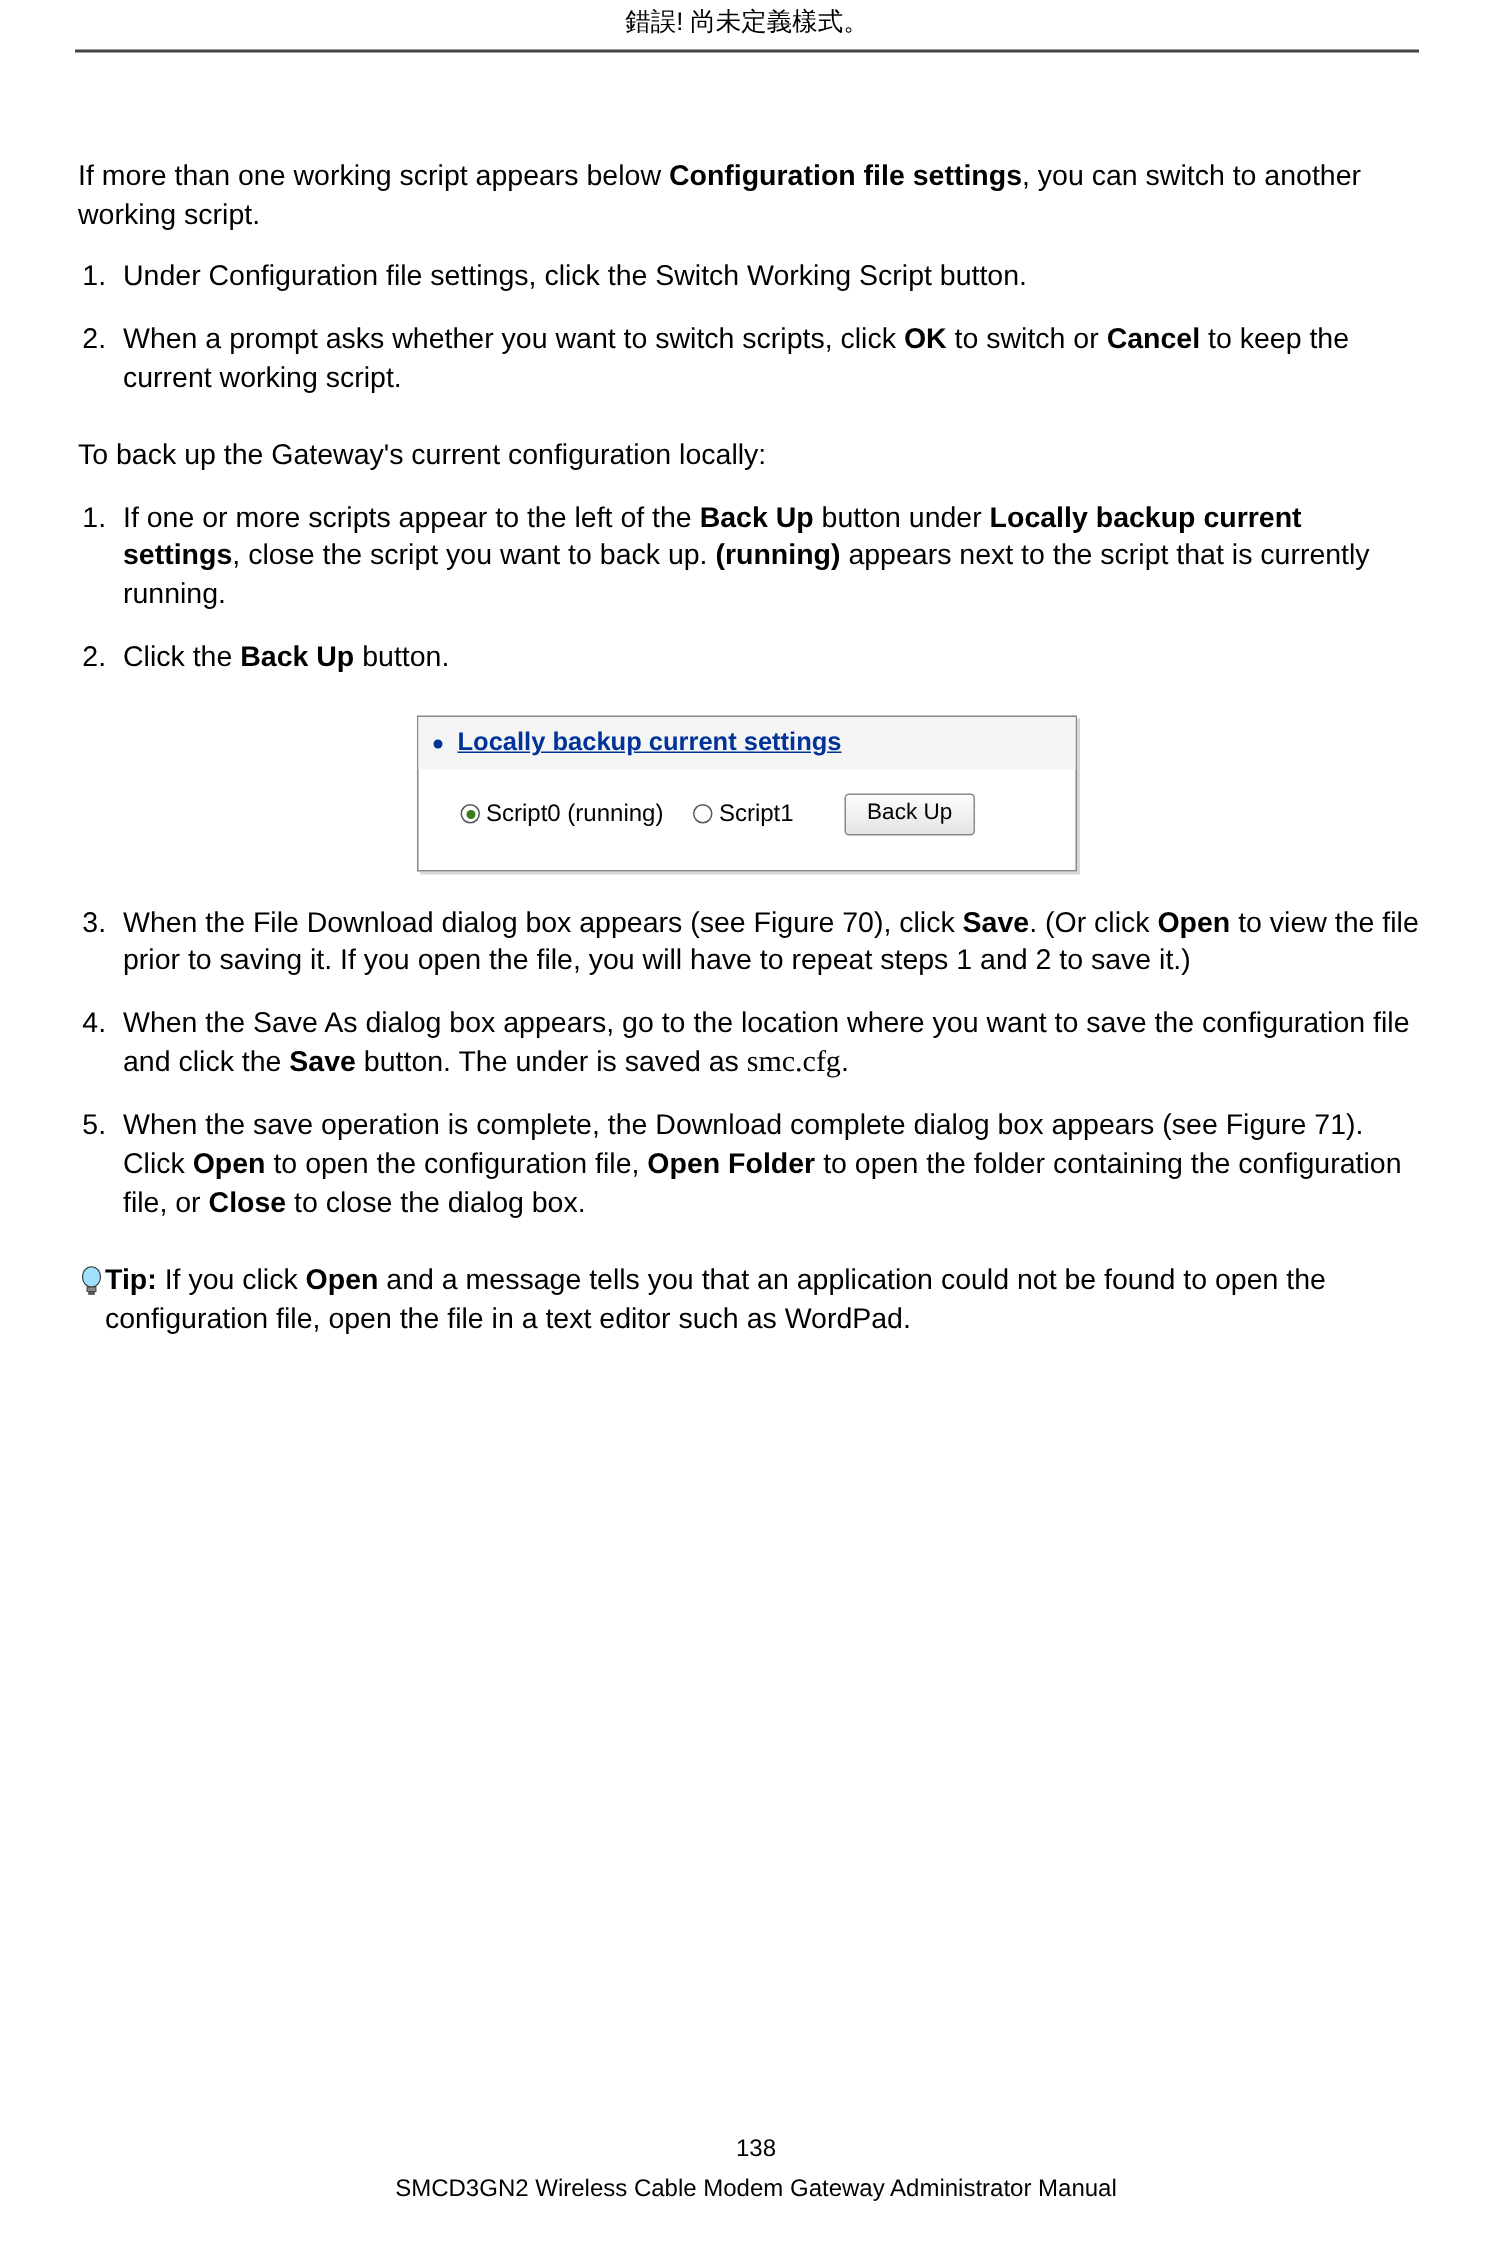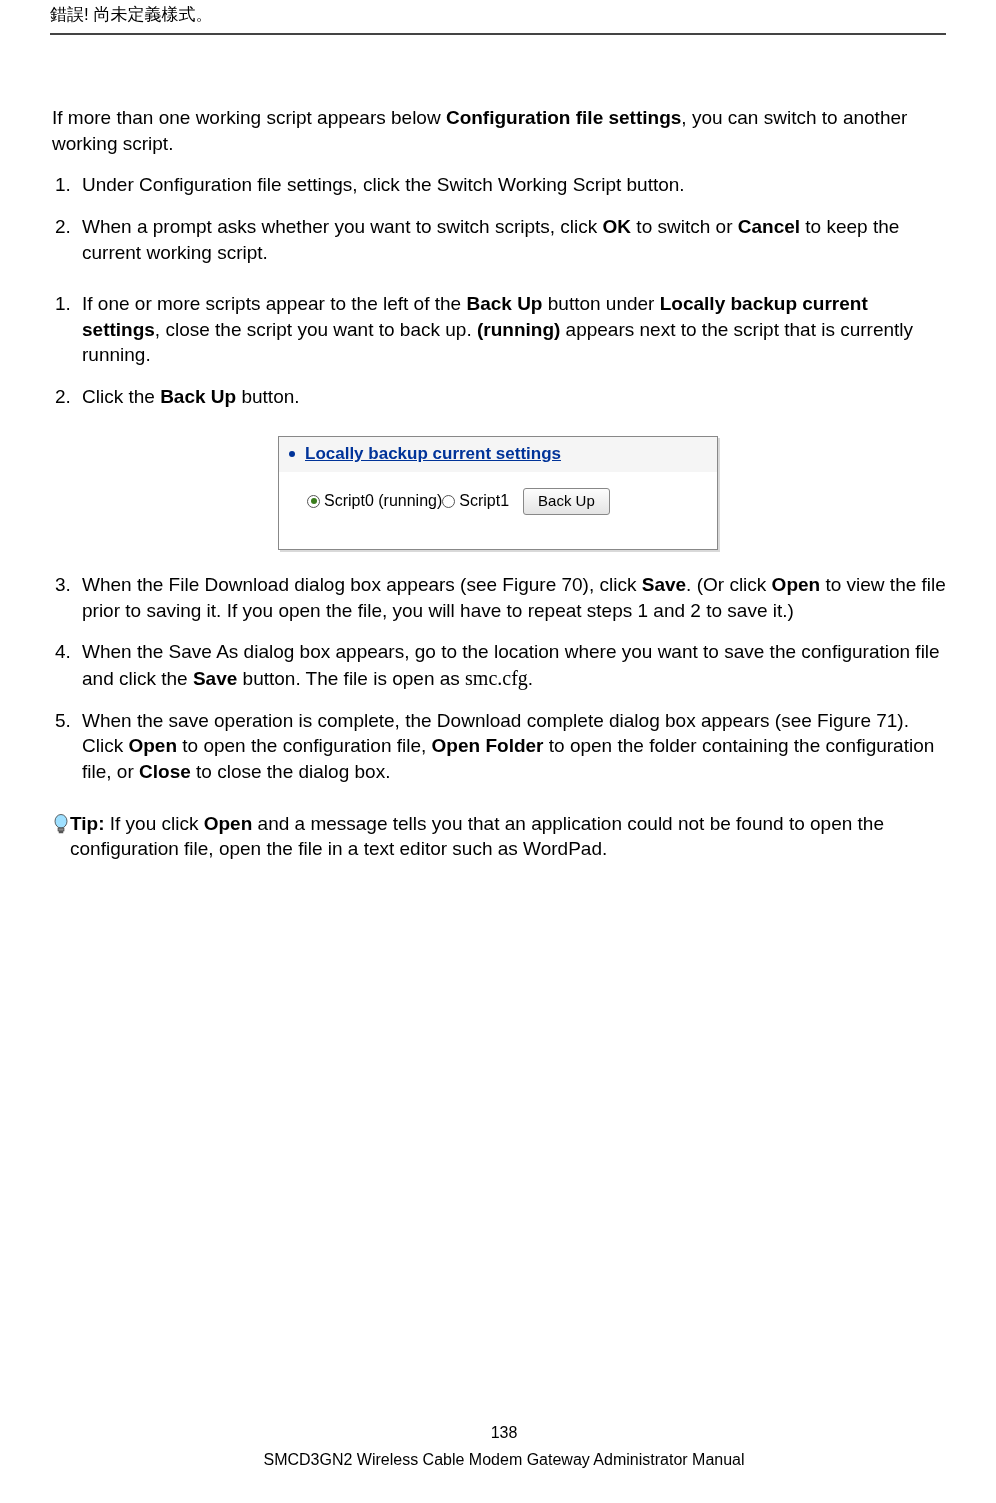--- a/index.html
+++ b/index.html
@@ -7,20 +7,21 @@
     font-family: Arial, Helvetica, sans-serif;
     font-size: 19px;
     line-height: 1.35;
     color: #000;
     width: 996px;
     height: 1503px;
     background: #fff;
     position: relative;
   }
   .page-header {
+    text-align: center;
     font-size: 17px;
     padding: 4px 0 6px;
     border-bottom: 2px solid #444;
     margin: 0 50px;
   }
   .content {
     padding: 70px 50px 0 50px;
   }
   .h2 {
     color: #2b6c9e;
@@ -66,25 +67,25 @@
     align-items: center;
     gap: 10px;
   }
   .bullet-dot {
     width: 6px; height: 6px;
     background: #003399;
     border-radius: 50%;
     display: inline-block;
   }
   .backup-body {
-    padding: 16px 14px 34px 28px;
+    padding: 16px 14px 23px 28px;
     font-size: 16px;
     display: flex;
     align-items: center;
-    gap: 0;
+    gap: 20px;
   }
   .radio-lbl { display: inline-flex; align-items: center; gap: 4px; color: #000; }
   .radio-dot {
     width: 13px; height: 13px; border: 1px solid #555; border-radius: 50%;
     display: inline-flex; align-items: center; justify-content: center;
     background: #fff;
   }
   .radio-dot.sel::after {
     content: ""; width: 6px; height: 6px; background: #3a7d1d; border-radius: 50%;
   }
@@ -128,20 +129,21 @@
   </p>
 
   <ol class="steps">
     <li>Under Configuration file settings, click the Switch Working Script button.</li>
     <li>
       <span>When a prompt asks whether you want to switch scripts, click </span><span class="bold">OK</span><span> to switch or </span><span class="bold">Cancel</span><span> to keep the current working script.</span>
     </li>
   </ol>
 
 
+  <p class="para">To back up the Gateway's current configuration locally:</p>
 
   <ol class="steps">
     <li>
       <span>If one or more scripts appear to the left of the </span><span class="bold">Back Up</span><span> button under </span><span class="bold">Locally backup current settings</span><span>, close the script you want to back up. </span><span class="bold">(running)</span><span> appears next to the script that is currently running.</span>
     </li>
     <li>
       <span>Click the </span><span class="bold">Back Up</span><span> button.</span>
     </li>
   </ol>
 
@@ -163,21 +165,21 @@
         <span class="btn">Back Up</span>
       </div>
     </div>
   </div>
 
   <ol class="steps" start="3">
     <li>
       <span>When the File Download dialog box appears (see Figure 70), click </span><span class="bold">Save</span><span>. (Or click </span><span class="bold">Open</span><span> to view the file prior to saving it. If you open the file, you will have to repeat steps 1 and 2 to save it.)</span>
     </li>
     <li>
-      <span>When the Save As dialog box appears, go to the location where you want to save the configuration file and click the </span><span class="bold">Save</span><span> button. The file is open as </span><span class="mono">smc.cfg</span><span>.</span>
+      <span>When the Save As dialog box appears, go to the location where you want to save the configuration file and click the </span><span class="bold">Save</span><span> button. The under is saved as </span><span class="mono">smc.cfg</span><span>.</span>
     </li>
     <li>
       <span>When the save operation is complete, the Download complete dialog box appears (see Figure 71). Click </span><span class="bold">Open</span><span> to open the configuration file, </span><span class="bold">Open Folder</span><span> to open the folder containing the configuration file, or </span><span class="bold">Close</span><span> to close the dialog box.</span>
     </li>
   </ol>
 
   <div class="tip-row">
     <div class="bulb">
       <svg viewBox="0 0 24 30" width="18" height="24">
         <ellipse cx="12" cy="10" rx="8" ry="9" fill="#9fe0ff" stroke="#333" stroke-width="1"></ellipse>

